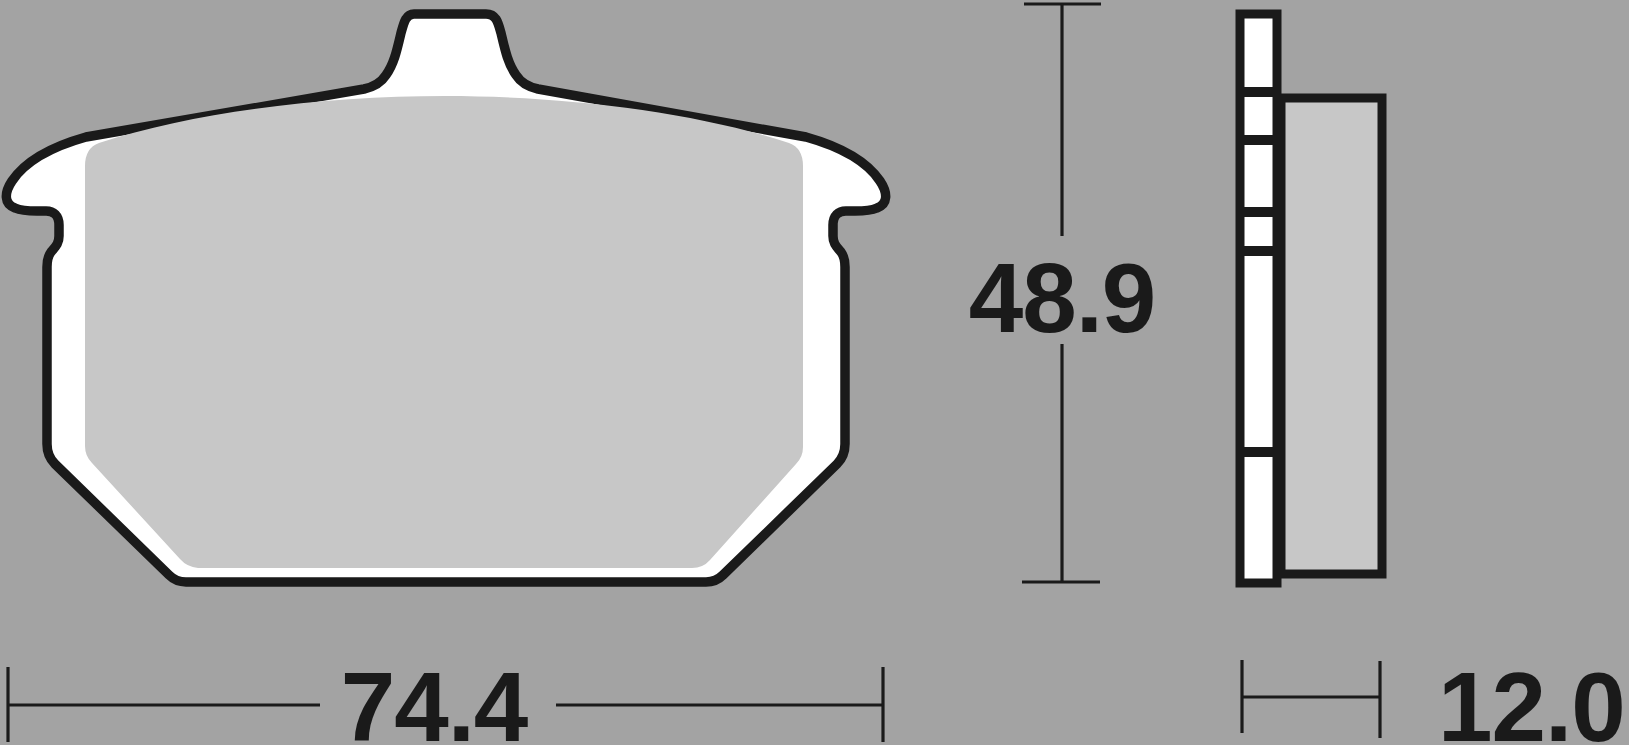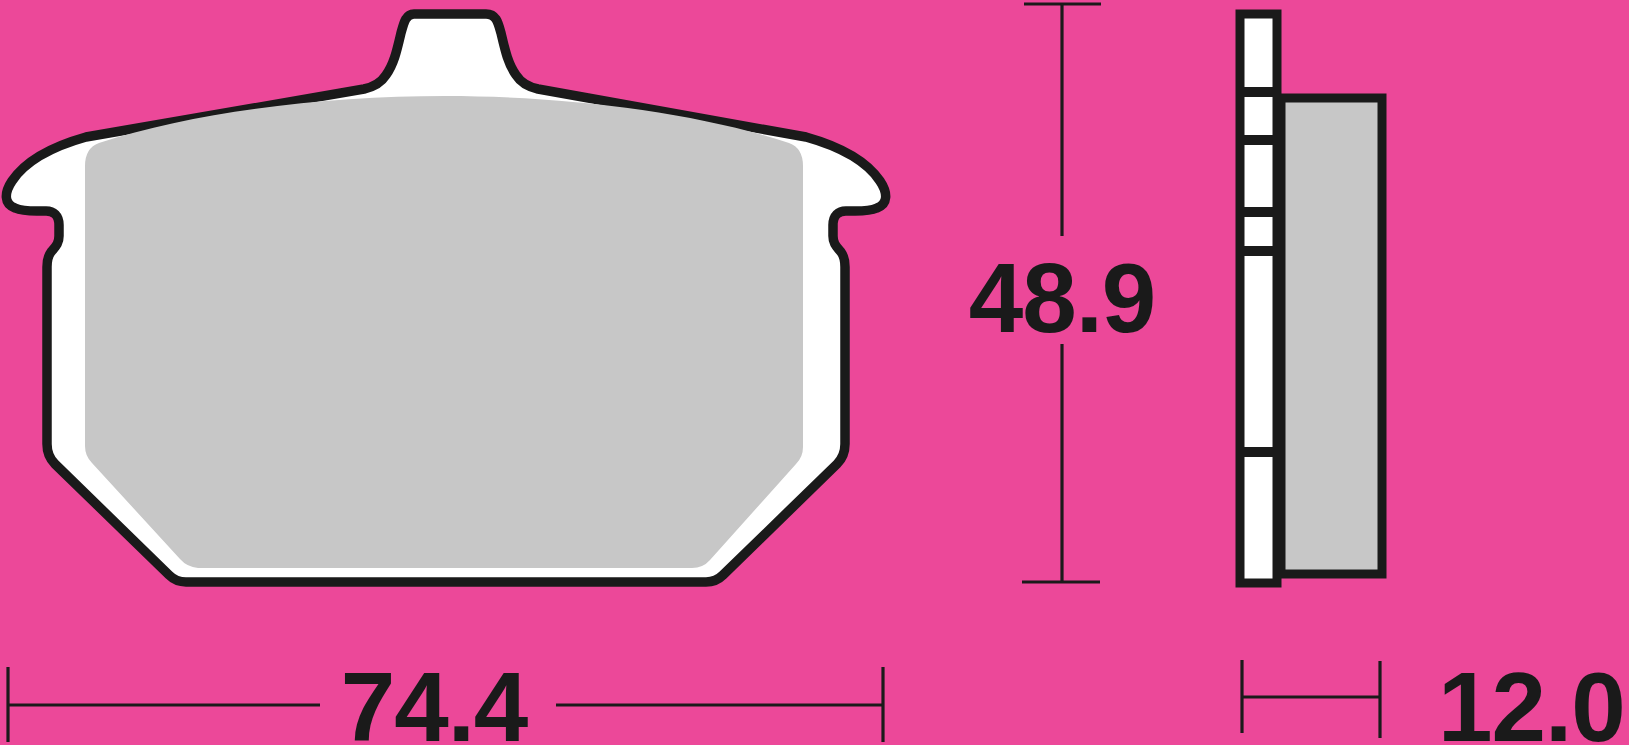--- a/index.html
+++ b/index.html
@@ -5,21 +5,21 @@
   html, body {
     margin: 0;
     padding: 0;
     background: #ffffff;
     font-family: "Liberation Sans", sans-serif;
   }
   .canvas {
     position: relative;
     width: 1629px;
     height: 745px;
-    background: #ec4899;
+    background: #a3a3a3;
     overflow: hidden;
     text-align: right;
   }
   svg { display: block; }
   .dim-label {
     font-family: "Liberation Sans", "DejaVu Sans", sans-serif;
     font-weight: bold;
     font-size: 98px;
     fill: #1a1a1a;
     letter-spacing: -1px;

